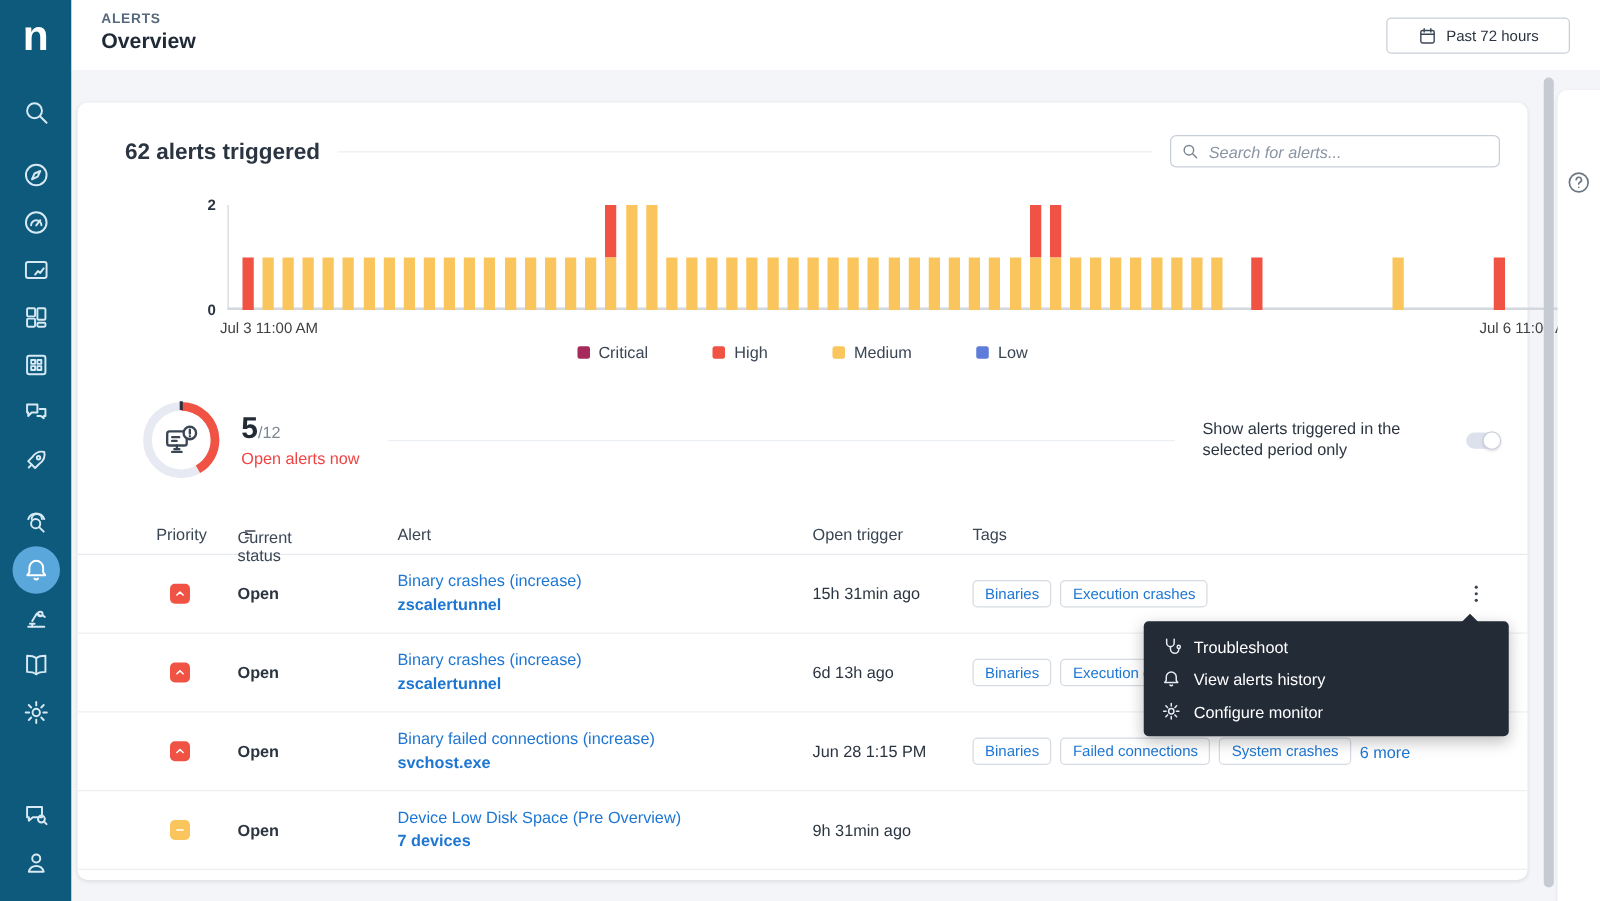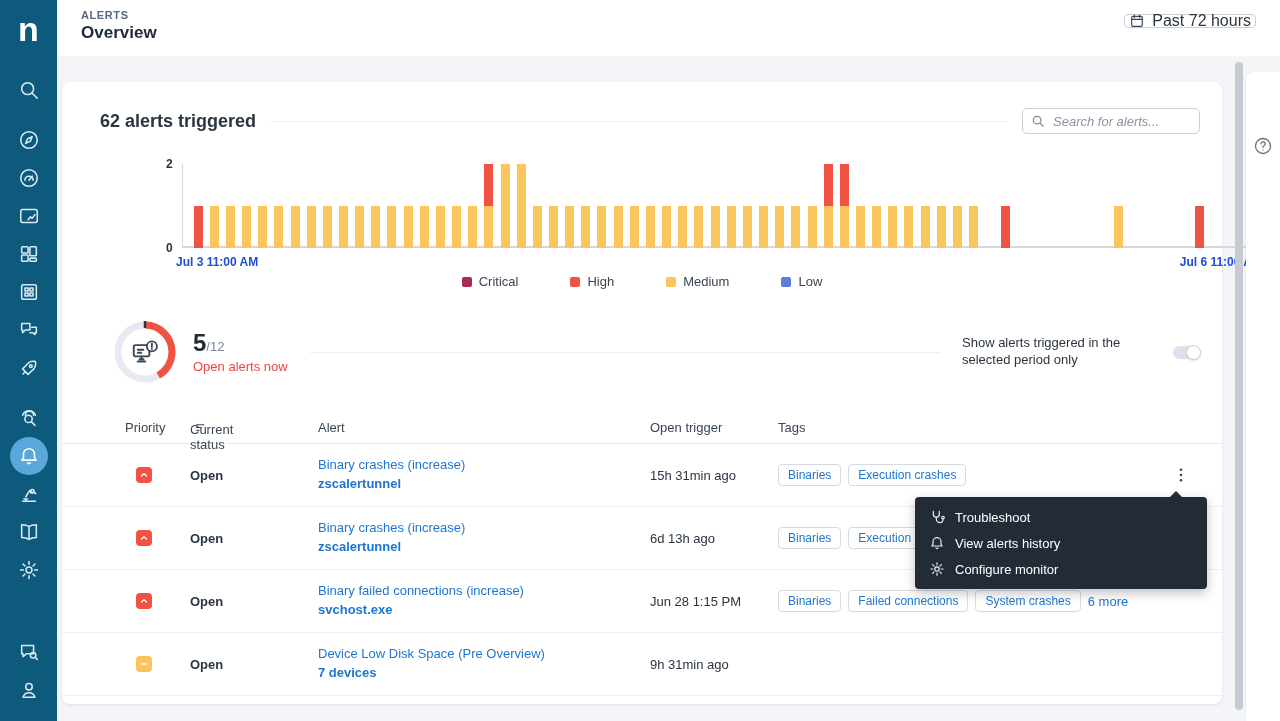--- a/index.html
+++ b/index.html
@@ -14,50 +14,50 @@
   .side-item svg{width:22px;height:22px}
   .side-item.active{background:#5AA7DB;border-radius:50%;color:#fff}
   .gap-after{margin-bottom:12px}
   .bottom-group{margin-top:auto;display:flex;flex-direction:column;align-items:center;padding-bottom:12px}
 
   
   .topbar{position:absolute;left:57px;top:0;right:0;height:56px;background:#fff;z-index:5}
   .crumbs{position:absolute;left:24px;top:9px}
   .eyebrow{font-size:11px;font-weight:700;letter-spacing:.6px;color:#56697E}
   .page-title{font-size:17px;font-weight:700;color:#1F2A36;margin-top:2px}
-  .time-btn{position:absolute;right:24px;top:14px;height:14px;display:flex;align-items:center;gap:7px;border:1px solid #C9CFD8;border-radius:4px;background:#fff;padding:0 4px;font-size:16px;color:#2B3541;cursor:pointer}
+  .time-btn{position:absolute;right:24px;top:14px;height:29px;display:flex;align-items:center;gap:7px;border:1px solid #C9CFD8;border-radius:4px;background:#fff;padding:0 24px;font-size:12px;color:#2B3541;cursor:pointer}
   .time-btn svg{width:16px;height:16px;color:#3A4654}
 
   
   .content{position:absolute;left:57px;top:56px;right:0;bottom:0;background:#F4F5F8}
   .card{position:absolute;left:5px;top:26px;width:1160px;height:622px;background:#fff;border-radius:8px;box-shadow:0 1px 3px rgba(40,50,60,.10)}
 
   .title-row{position:absolute;left:38px;right:22px;top:26px;display:flex;align-items:center}
   .card-title{font-size:18px;font-weight:700;color:#2B3541;white-space:nowrap}
   .title-divider{flex:1;height:1px;background:#ECEFF3;margin:0 14px}
-  .search-wrap{position:relative;width:178px;height:26px}
+  .search-wrap{position:relative;width:264px;height:26px}
   .search-wrap svg{position:absolute;left:9px;top:6px;width:14px;height:14px;color:#7A8694}
   .search-wrap input{width:100%;height:100%;border:1px solid #C9CFD8;border-radius:5px;padding:0 8px 0 30px;font-size:13px;color:#2B3541;outline:none;font-family:inherit}
   .search-wrap input::placeholder{font-style:italic;color:#8A94A3}
 
   
   .chart{position:absolute;left:58px;right:24px;top:74px;height:116px}
   .plot{position:absolute;left:62px;right:0;top:8px;height:84px;border-left:1px solid #D3D7DE;border-bottom:2px solid #D3D7DE}
   .plot{left:0}
   .chart{left:120px;width:1076px;right:auto}
   .bars{position:absolute;left:8px;right:2px;top:8px;height:84px;display:flex;align-items:flex-end}
   .slot{flex:1;display:flex;justify-content:center;align-items:flex-end;height:100%}
   .barcol{display:flex;flex-direction:column;justify-content:flex-end;width:9px}
   .seg{width:9px}
   .seg.h{background:#F05244}
   .seg.m{background:#F9C55C}
   .ylab{position:absolute;left:-16px;font-size:12px;font-weight:700;color:#2B3541}
   .ylab.top{top:1px}
   .ylab.bot{top:85px}
-  .xlab{position:absolute;top:99px;font-size:12px;font-weight:700;color:#1d4ed8}
+  .xlab{position:absolute;top:99px;font-size:12px;font-weight:400;color:#404040}
   .xlab.start{left:-6px}
   .xlab.end{right:-4px}
 
   
   .legend{position:absolute;left:0;right:0;top:270px;display:flex;justify-content:center;gap:52px}
   .legend-item{display:flex;align-items:center;gap:7px;font-size:13px;color:#3A4654;cursor:pointer}
   .sw{width:10px;height:10px;border-radius:2px;display:inline-block}
 
   
   .summary{position:absolute;left:51px;right:22px;top:238px;display:flex;align-items:center}

